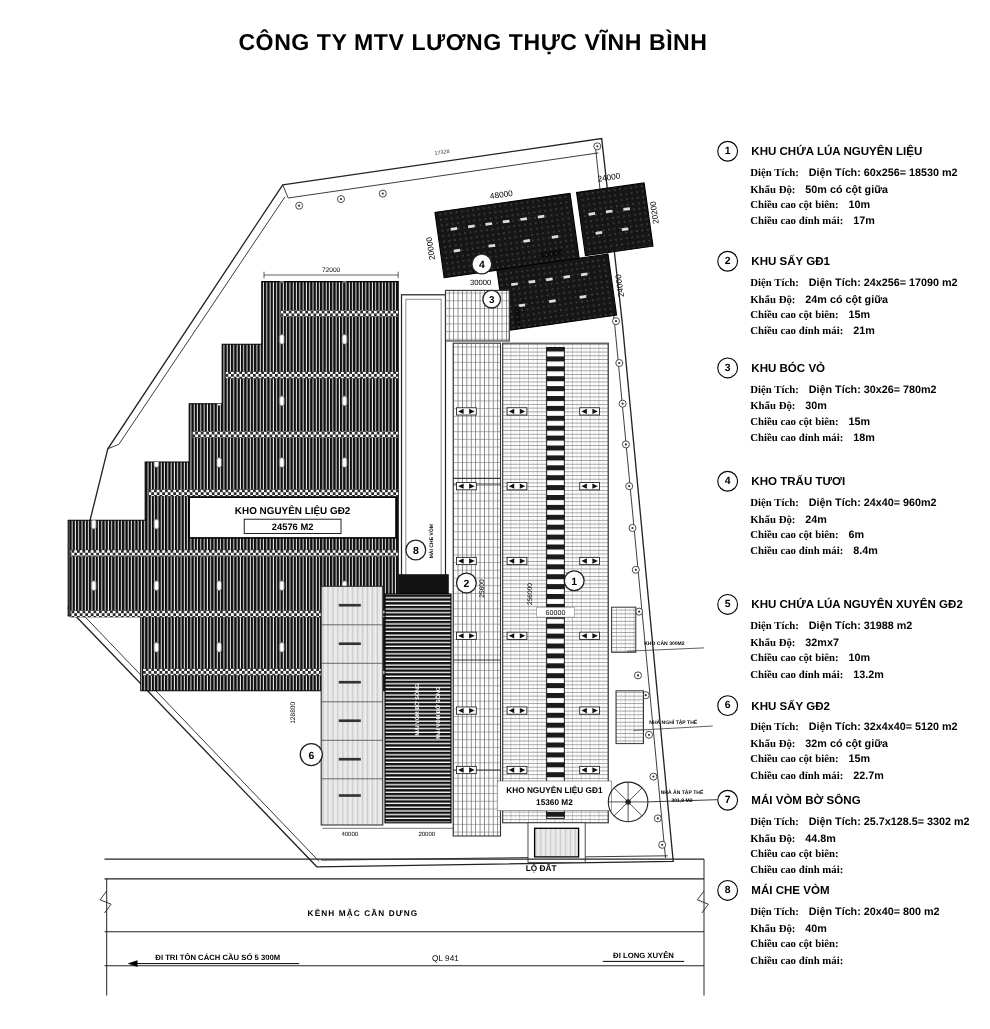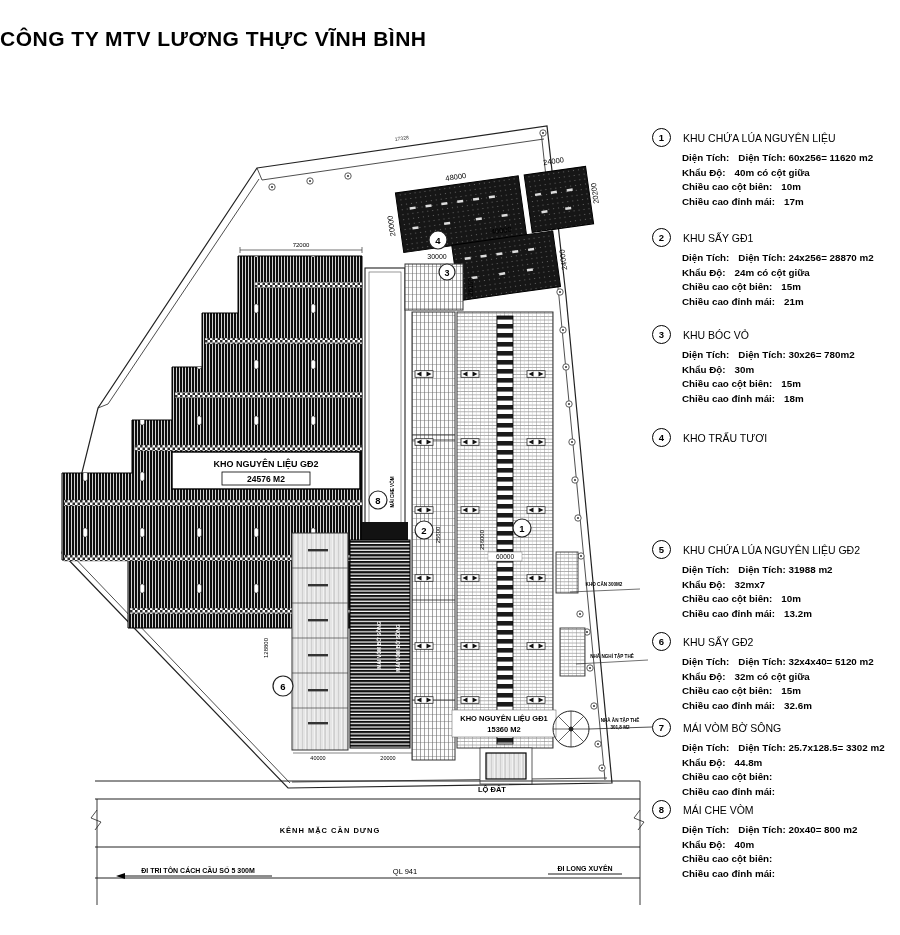--- a/index.html
+++ b/index.html
@@ -1,29 +1,29 @@
 <!DOCTYPE html>
 <html><head>
 <meta charset="utf-8">
 <style>
   html,body{margin:0;padding:0;background:#fff;}
   .page{position:relative;width:900px;height:935px;background:#ffffff;overflow:hidden;
         font-family:"Liberation Sans",sans-serif;color:#000;}
   svg{position:absolute;left:0;top:0;}
-  .title{position:absolute;left:0;top:26px;width:860px;text-align:left;
+  .title{position:absolute;left:0;top:26px;width:860px;text-align:center;
          font-size:21px;font-weight:bold;line-height:26px;letter-spacing:.5px;}
   .legend{position:absolute;inset:0;}
   .li{position:absolute;left:652px;width:246px;}
   .li .head{display:flex;align-items:center;gap:12px;}
   .bubble{width:17px;height:17px;min-width:17px;border:1.4px solid #000;border-radius:50%;
           display:flex;align-items:center;justify-content:center;
           font-size:9.5px;font-weight:bold;background:#fff;}
-  .name{font-size:10.5px;font-weight:normal;white-space:nowrap;}
+  .name{font-size:10.5px;font-weight:bold;white-space:nowrap;}
   .rows{margin:4px 0 0 30px;font-size:9.8px;font-weight:bold;line-height:14.5px;}
-  .row .lab{margin-right:9px;}
+  .row .lab{margin-right:9px;font-family:Liberation Serif, serif;}
   .svgtxt{font-family:"Liberation Sans",sans-serif;}
 </style>
 </head>
 <body>
 
 <div class="page">
 
 <svg width="900" height="935" viewBox="0 0 900 935">
   <defs>
     <pattern id="ddots" width="5" height="5" patternUnits="userSpaceOnUse">
@@ -313,34 +313,34 @@
 </div>
 
 <div class="legend">
 
   <div class="li" style="top:128px">
     <div class="head">
       <span class="bubble">1</span>
       <span class="name">KHU CHỨA LÚA NGUYÊN LIỆU</span>
     </div>
     <div class="rows">
-      <div class="row"><span class="lab">Diện Tích:</span><span>Diện Tích: 60x256= 11620 m2</span></div>
-      <div class="row"><span class="lab">Khẩu Độ:</span><span>40m có cột giữa</span></div>
+      <div class="row"><span class="lab">Diện Tích:</span><span>Diện Tích: 60x256= 18530 m2</span></div>
+      <div class="row"><span class="lab">Khẩu Độ:</span><span>50m có cột giữa</span></div>
       <div class="row"><span class="lab">Chiều cao cột biên:</span><span>10m</span></div>
       <div class="row"><span class="lab">Chiều cao đỉnh mái:</span><span>17m</span></div>
     </div>
   </div>
 
   <div class="li" style="top:228px">
     <div class="head">
       <span class="bubble">2</span>
       <span class="name">KHU SẤY GĐ1</span>
     </div>
     <div class="rows">
-      <div class="row"><span class="lab">Diện Tích:</span><span>Diện Tích: 24x256= 28870 m2</span></div>
+      <div class="row"><span class="lab">Diện Tích:</span><span>Diện Tích: 24x256= 17090 m2</span></div>
       <div class="row"><span class="lab">Khẩu Độ:</span><span>24m có cột giữa</span></div>
       <div class="row"><span class="lab">Chiều cao cột biên:</span><span>15m</span></div>
       <div class="row"><span class="lab">Chiều cao đỉnh mái:</span><span>21m</span></div>
     </div>
   </div>
 
   <div class="li" style="top:325px">
     <div class="head">
       <span class="bubble">3</span>
       <span class="name">KHU BÓC VỎ</span>
@@ -351,45 +351,51 @@
       <div class="row"><span class="lab">Chiều cao cột biên:</span><span>15m</span></div>
       <div class="row"><span class="lab">Chiều cao đỉnh mái:</span><span>18m</span></div>
     </div>
   </div>
 
   <div class="li" style="top:428px">
     <div class="head">
       <span class="bubble">4</span>
       <span class="name">KHO TRẤU TƯƠI</span>
     </div>
+    <div class="rows">
+      <div class="row"><span class="lab">Diện Tích:</span><span>Diện Tích: 24x40= 960m2</span></div>
+      <div class="row"><span class="lab">Khẩu Độ:</span><span>24m</span></div>
+      <div class="row"><span class="lab">Chiều cao cột biên:</span><span>6m</span></div>
+      <div class="row"><span class="lab">Chiều cao đỉnh mái:</span><span>8.4m</span></div>
+    </div>
   </div>
 
   <div class="li" style="top:540px">
     <div class="head">
       <span class="bubble">5</span>
-      <span class="name">KHU CHỨA LÚA NGUYÊN LIỆU GĐ2</span>
+      <span class="name">KHU CHỨA LÚA NGUYÊN XUYÊN GĐ2</span>
     </div>
     <div class="rows">
       <div class="row"><span class="lab">Diện Tích:</span><span>Diện Tích: 31988 m2</span></div>
       <div class="row"><span class="lab">Khẩu Độ:</span><span>32mx7</span></div>
       <div class="row"><span class="lab">Chiều cao cột biên:</span><span>10m</span></div>
       <div class="row"><span class="lab">Chiều cao đỉnh mái:</span><span>13.2m</span></div>
     </div>
   </div>
 
   <div class="li" style="top:632px">
     <div class="head">
       <span class="bubble">6</span>
       <span class="name">KHU SẤY GĐ2</span>
     </div>
     <div class="rows">
       <div class="row"><span class="lab">Diện Tích:</span><span>Diện Tích: 32x4x40= 5120 m2</span></div>
       <div class="row"><span class="lab">Khẩu Độ:</span><span>32m có cột giữa</span></div>
       <div class="row"><span class="lab">Chiều cao cột biên:</span><span>15m</span></div>
-      <div class="row"><span class="lab">Chiều cao đỉnh mái:</span><span>32.6m</span></div>
+      <div class="row"><span class="lab">Chiều cao đỉnh mái:</span><span>22.7m</span></div>
     </div>
   </div>
 
   <div class="li" style="top:718px">
     <div class="head">
       <span class="bubble">7</span>
       <span class="name">MÁI VÒM BỜ SÔNG</span>
     </div>
     <div class="rows">
       <div class="row"><span class="lab">Diện Tích:</span><span>Diện Tích: 25.7x128.5= 3302 m2</span></div>

